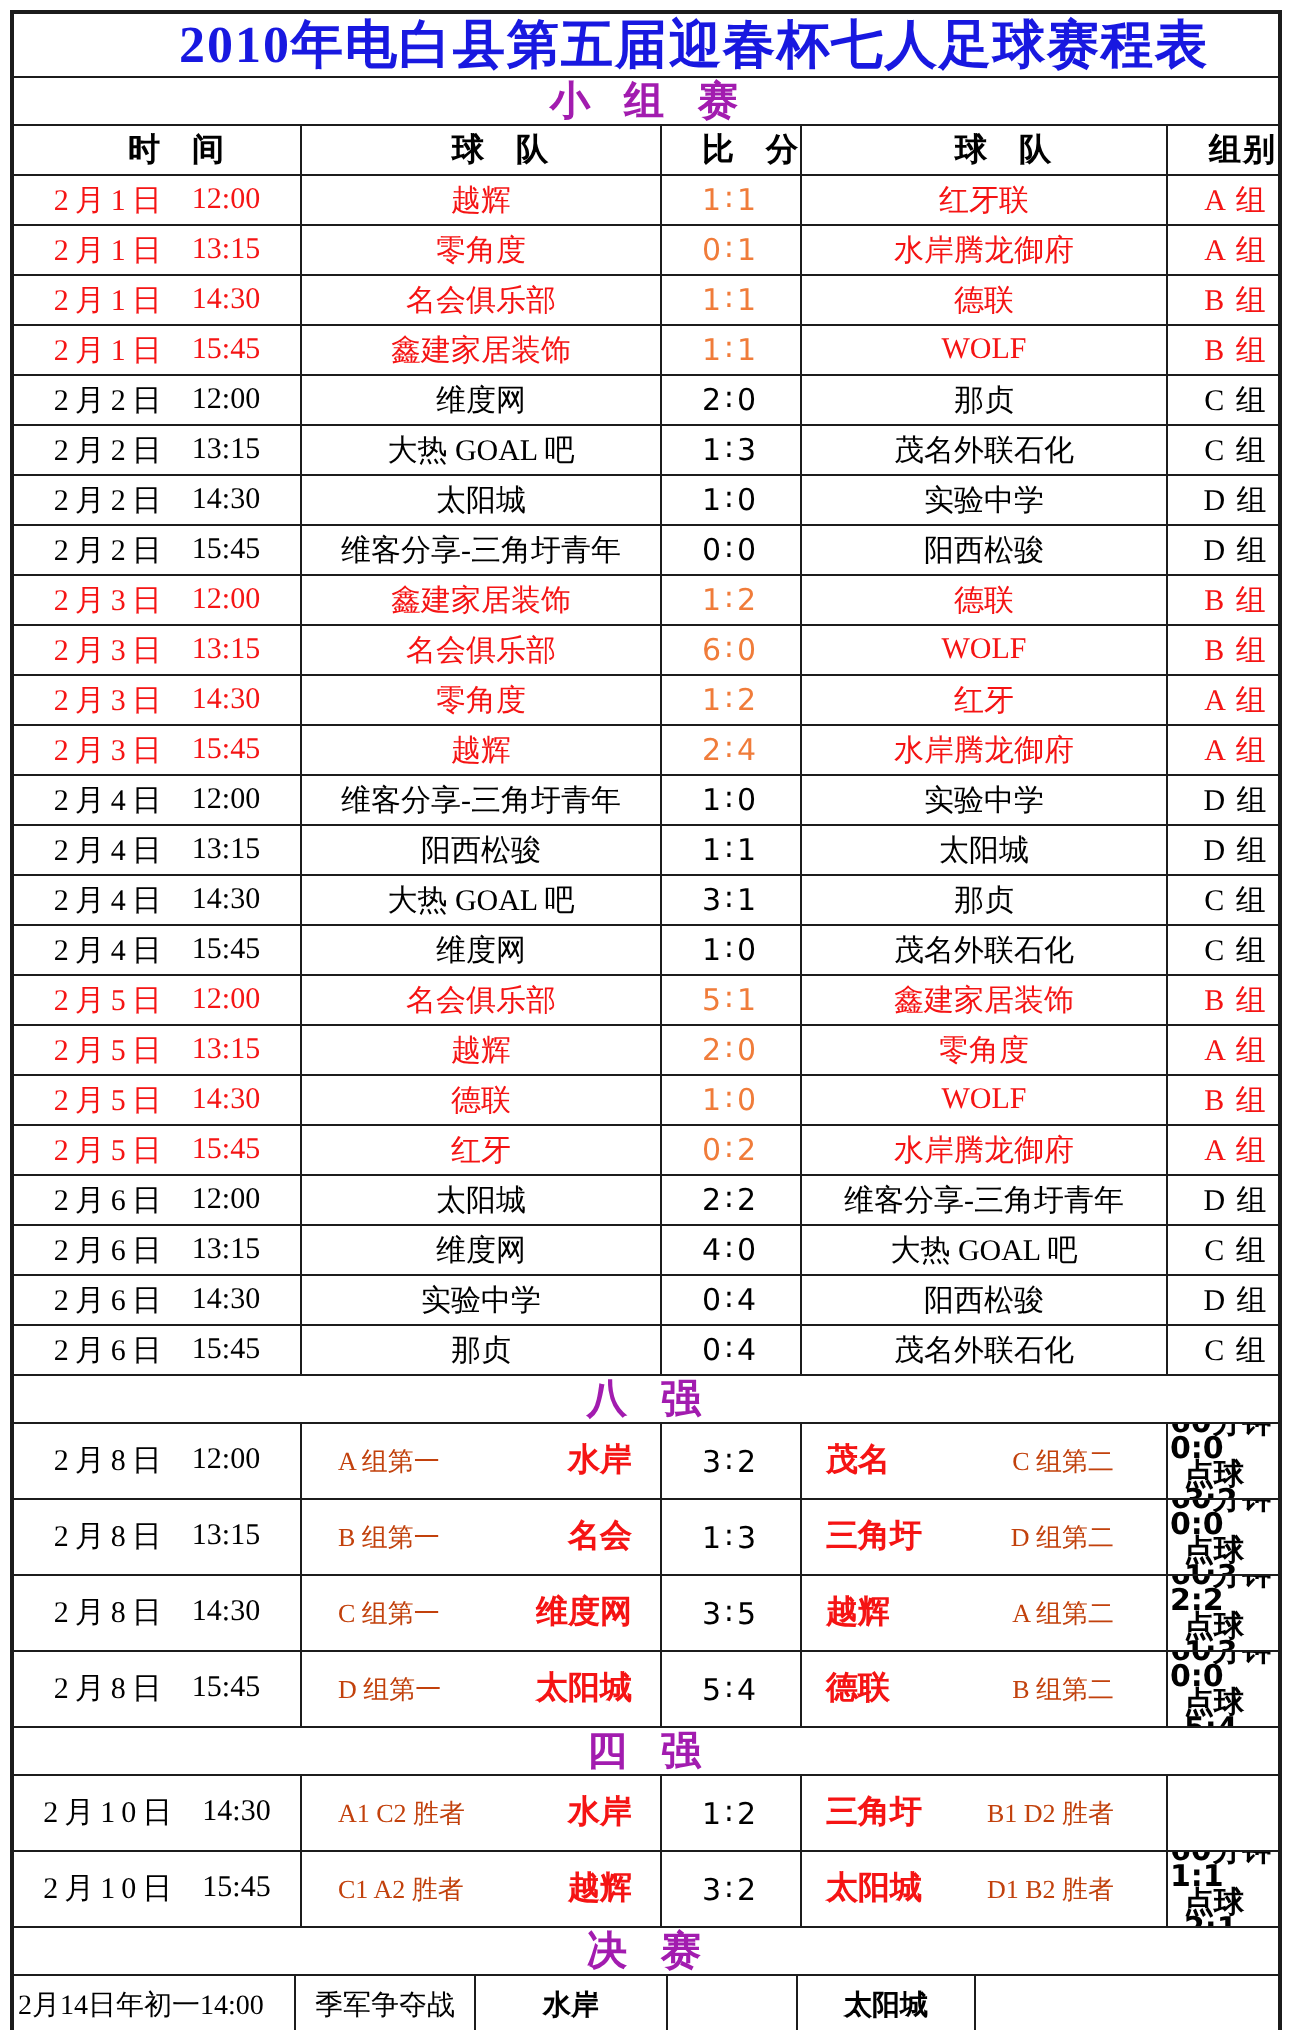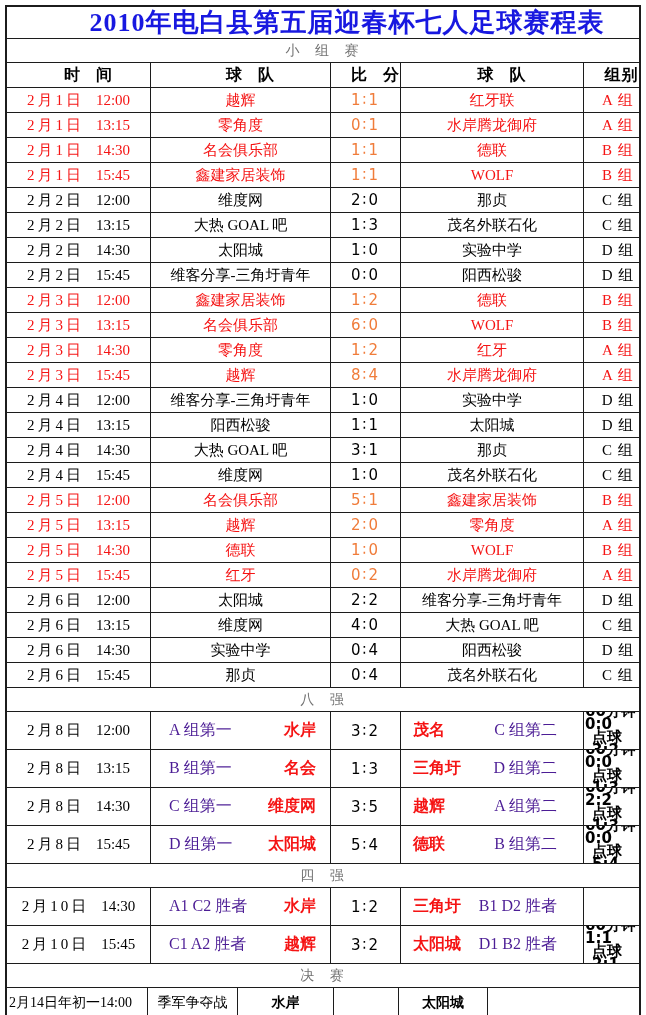--- a/index.html
+++ b/index.html
@@ -17,21 +17,21 @@
   .cell:first-child{border-left:none;}
   .grid{display:grid;border-top:1px solid var(--line);}
   .g5{grid-template-columns:143px 180px 70px 183px 56px;}
   .g6{grid-template-columns:140px 90px 96px 65px 89px 152px;}
 
   .title-row{height:31px;display:flex;align-items:center;justify-content:center;margin-left:48px;}
   .title-row .t{color:var(--blue);font-size:26px;font-weight:bold;letter-spacing:1px;white-space:nowrap;}
 
   .section-heading{height:23px;border-top:1px solid var(--line);
     display:flex;align-items:center;justify-content:center;
-    font-size:14px;font-weight:normal;color:#737373;word-spacing:8px;letter-spacing:2px;}
+    font-size:20px;font-weight:bold;color:#a21caf;word-spacing:8px;letter-spacing:2px;}
 
   .header-row{height:24px;}
   .header-row .cell{font-weight:bold;font-size:16px;word-spacing:10px;letter-spacing:1px;padding-left:20px;}
 
   .grow{height:24px;}
   .korow{height:37px;}
   .frow{height:29px;}
 
   .grow .cell, .korow .cell{font-size:15px;color:#000;}
   .time-cell{gap:12px;white-space:nowrap;}
@@ -39,21 +39,21 @@
   .score-cell{font-family:"DejaVu Sans","Liberation Sans",sans-serif;
     font-weight:normal;color:var(--orange);font-size:14px;letter-spacing:2px;}
   .group-cell{letter-spacing:1px;padding-left:13px;}
 
   .red .cell, .red .date, .red .time{color:var(--red);}
   .red .score-cell{color:var(--orange);}
 
   .pair-cell{justify-content:space-between;}
   .home-pair{padding:0 14px 0 18px;}
   .away-pair{padding:0 26px 0 12px;}
-  .plabel{font-size:16px;color:#4c1d95;white-space:nowrap;}
+  .plabel{font-size:13px;color:#c2410c;white-space:nowrap;}
   .pteam{font-family:"DejaVu Sans","Liberation Sans",sans-serif;
     font-weight:bold;color:var(--red);font-size:16px;white-space:nowrap;}
 
   .note-cell{flex-direction:column;align-items:flex-start;justify-content:center;
     font-family:"DejaVu Sans","Liberation Sans",sans-serif;
     font-weight:bold;color:var(--red);font-size:11px;line-height:13px;padding-left:1px;}
   .note2{padding-left:7px;}
 
   .frow .cell{font-size:14px;color:#000;}
   .dt-cell{justify-content:flex-start;padding-left:2px;font-size:13px;white-space:nowrap;letter-spacing:0;}
@@ -189,21 +189,21 @@
         <div class="cell score-cell">1∶2</div>
         <div class="cell team-cell">红牙</div>
         <div class="cell group-cell">A 组</div>
       </div>
       <div class="grid g5 grow red">
         <div class="cell time-cell">
           <div class="date">2月3日</div>
           <div class="time">15:45</div>
         </div>
         <div class="cell team-cell">越辉</div>
-        <div class="cell score-cell">8∶4</div>
+        <div class="cell score-cell">2∶4</div>
         <div class="cell team-cell">水岸腾龙御府</div>
         <div class="cell group-cell">A 组</div>
       </div>
       <div class="grid g5 grow">
         <div class="cell time-cell">
           <div class="date">2月4日</div>
           <div class="time">12:00</div>
         </div>
         <div class="cell team-cell">维客分享-三角圩青年</div>
         <div class="cell score-cell">1∶0</div>

